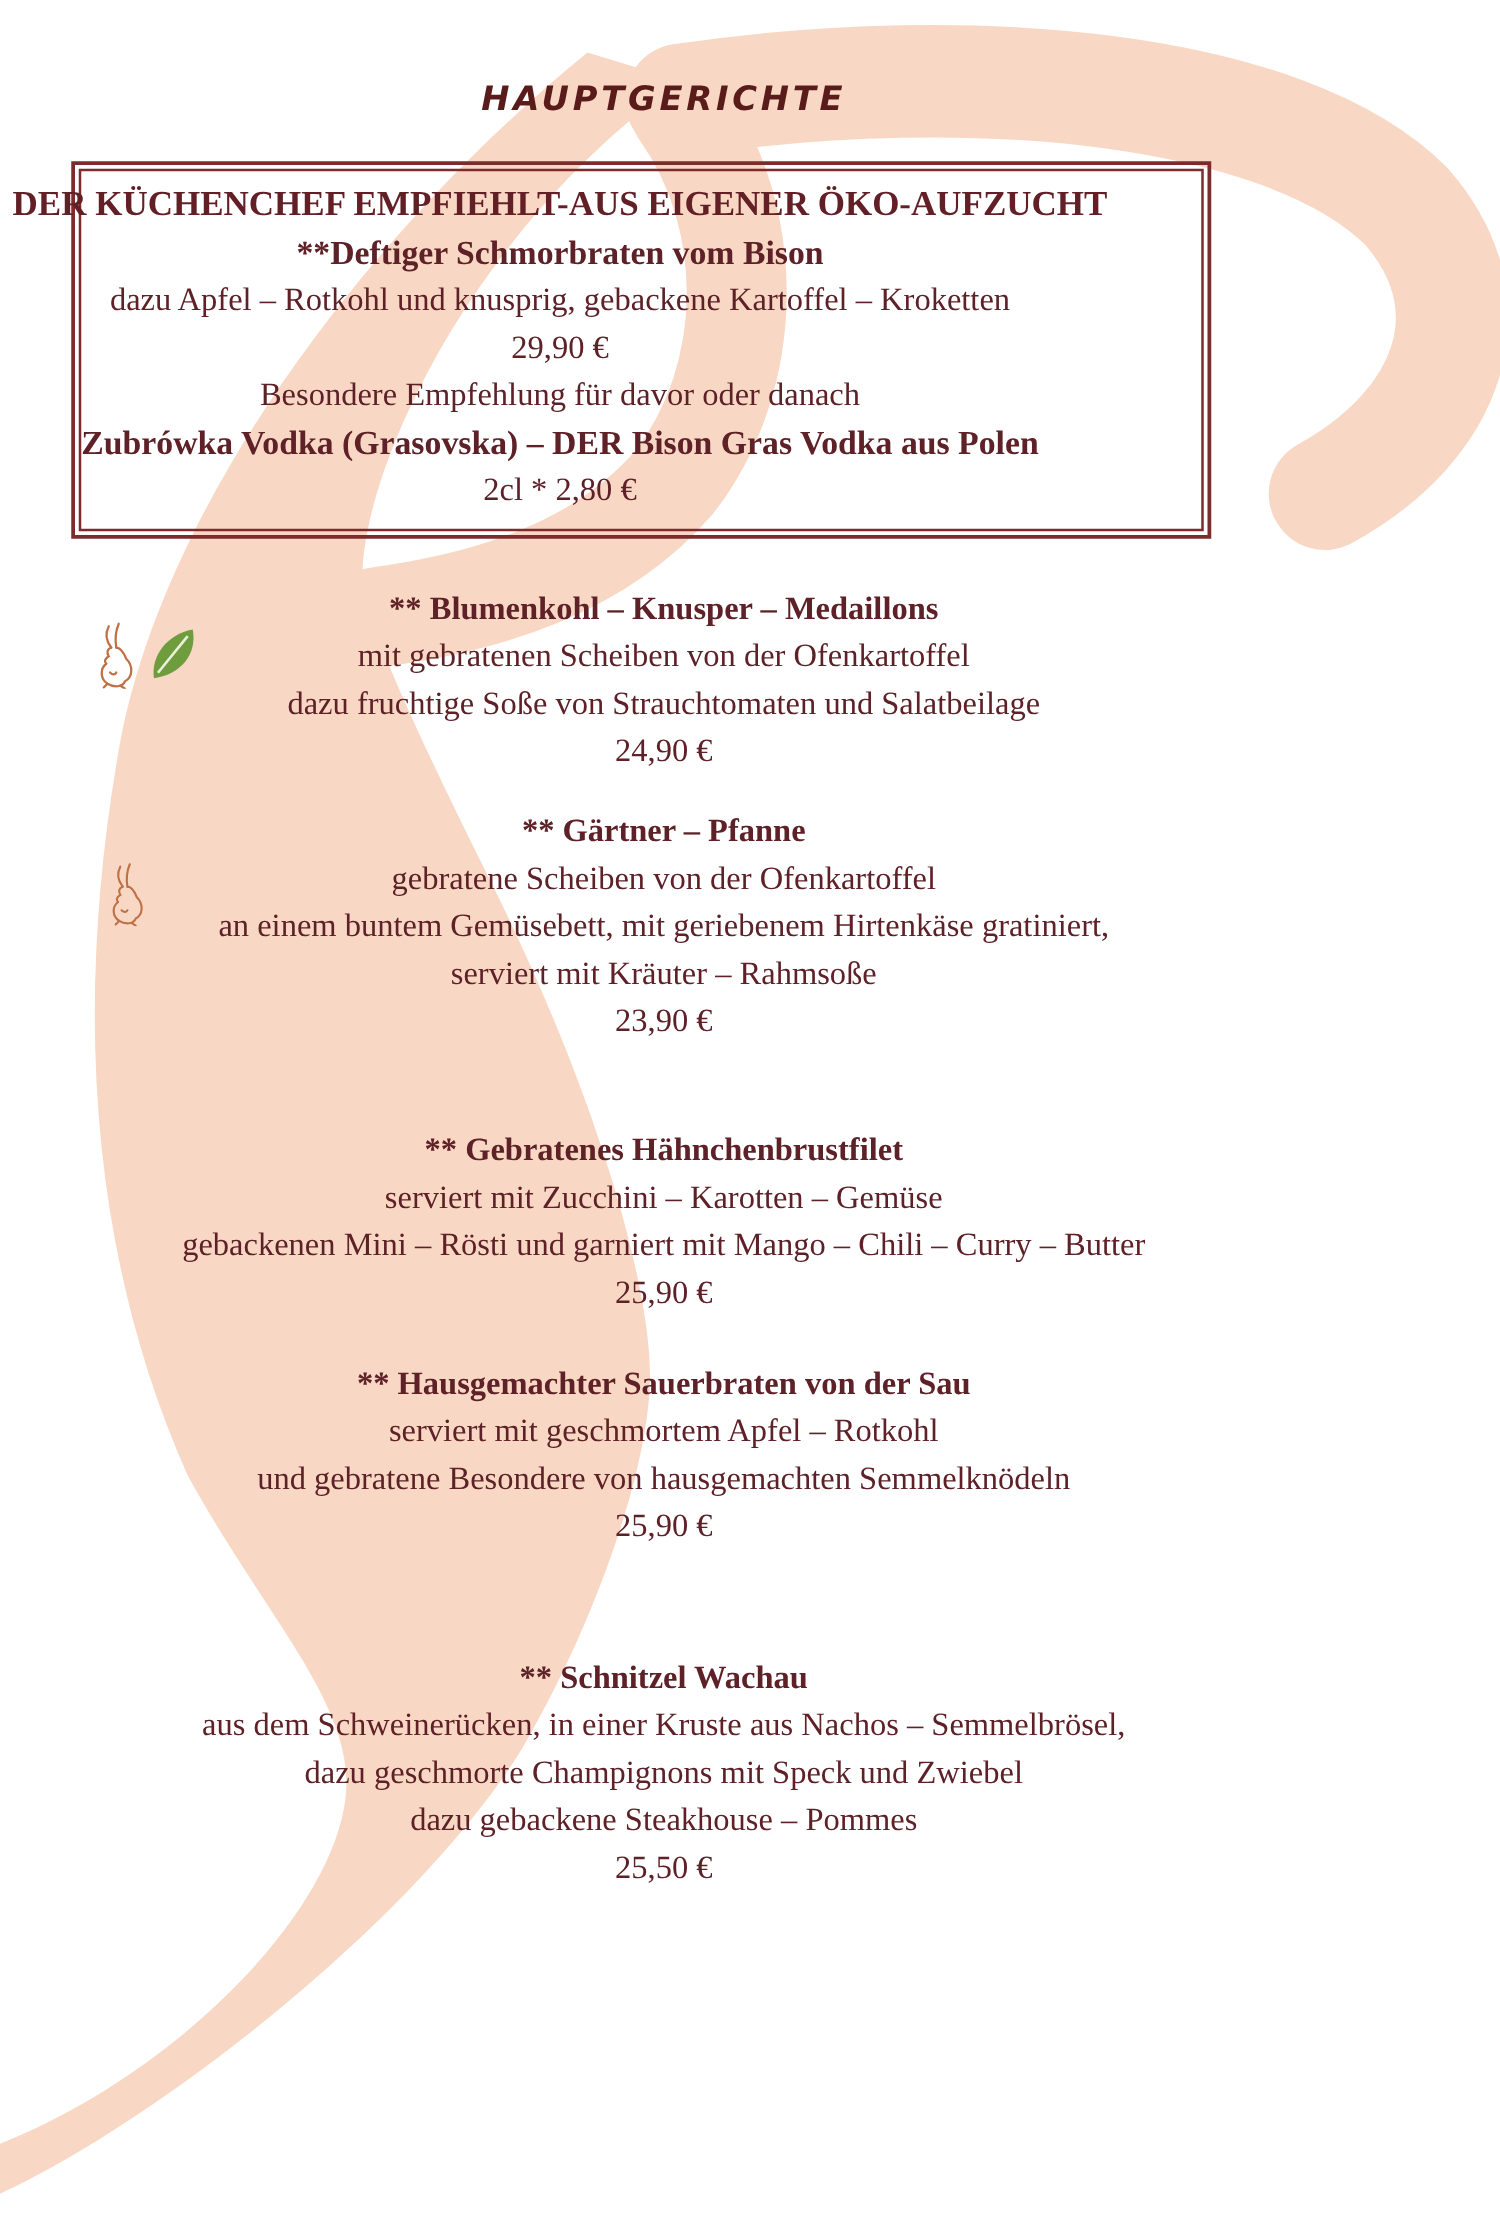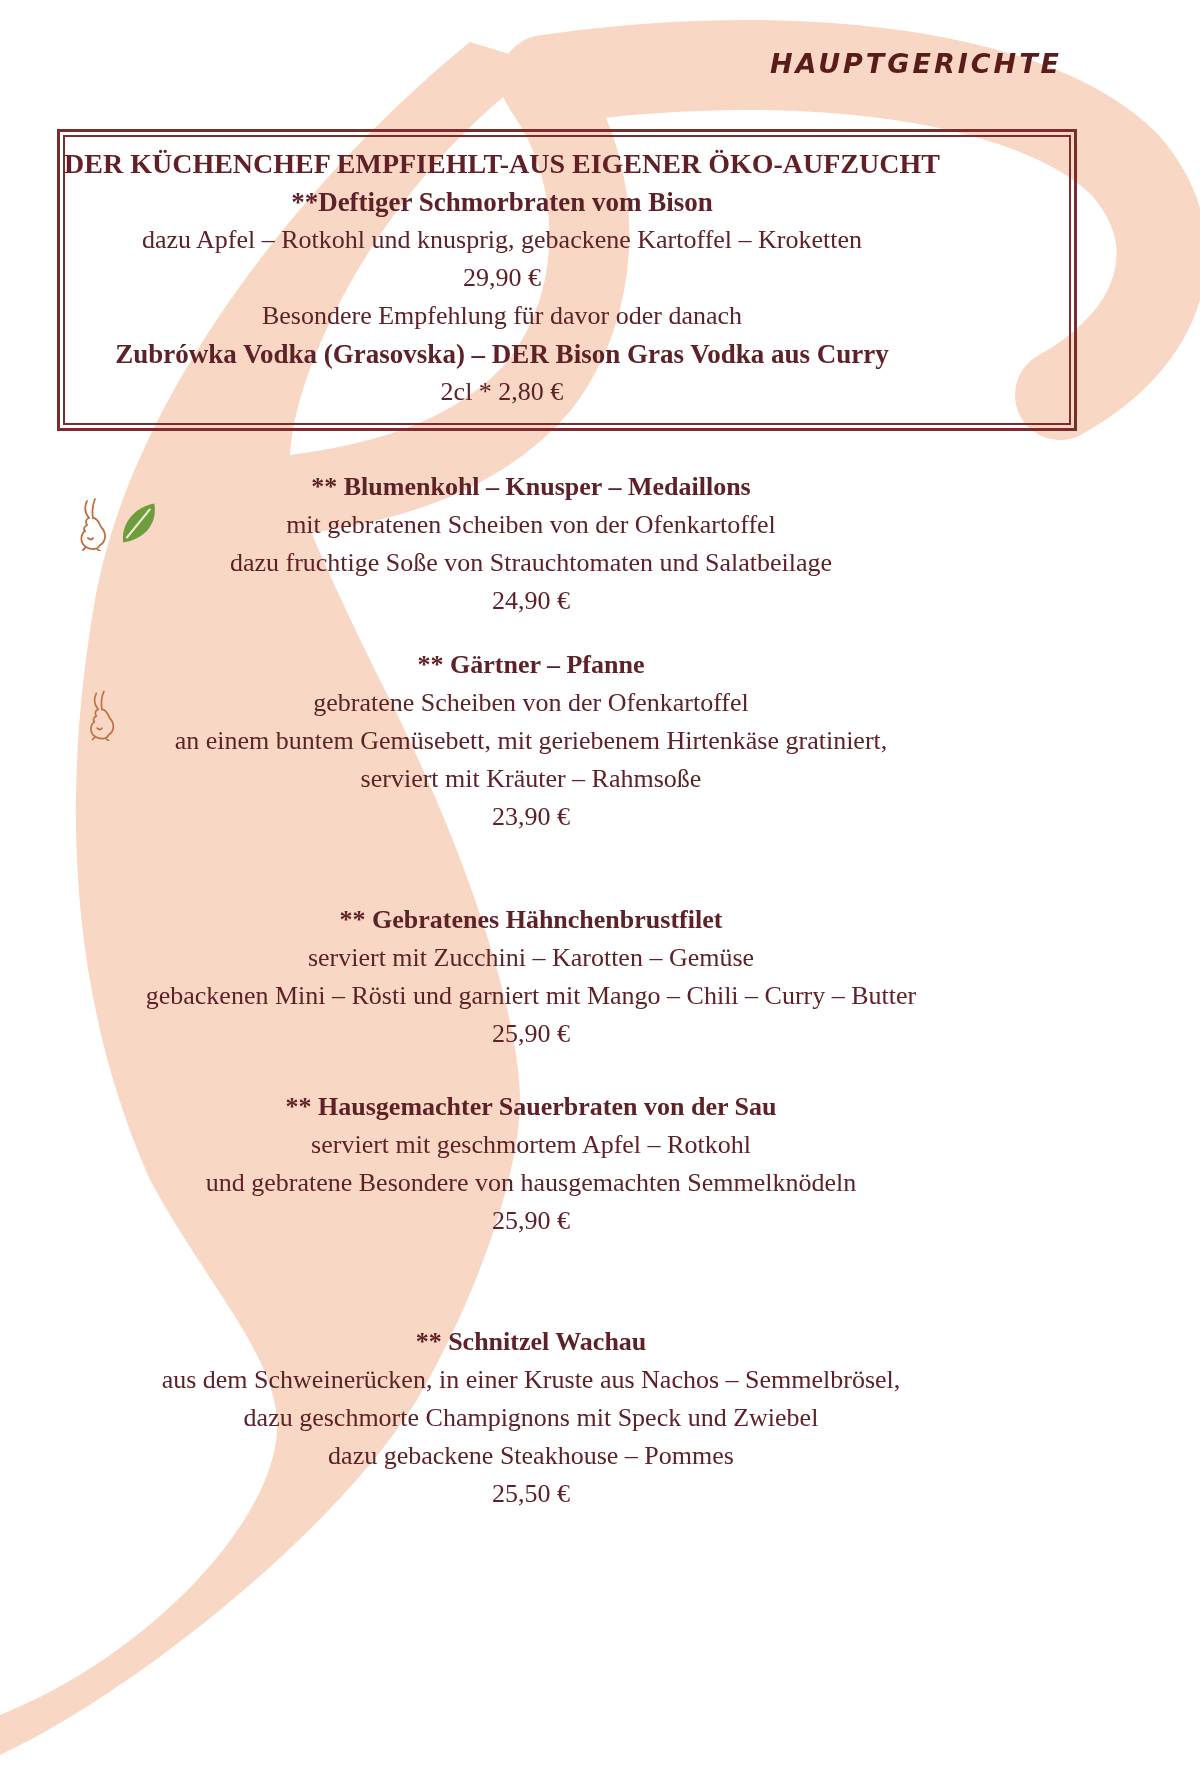--- a/index.html
+++ b/index.html
@@ -5,29 +5,29 @@
   html,body { margin:0; padding:0; background:#ffffff; }
   .page {
     position:relative; width:1200px; height:1782px;
     background:#ffffff; overflow:hidden;
     font-family:"Liberation Serif", serif;
     color:#5e2127;
   }
   .bg-swoosh { position:absolute; left:0; top:0; width:1200px; height:1782px; }
 
   .main-title {
-    position:absolute; top:48px; left:0; width:1062px;
-    text-align:right;
+    position:absolute; top:64px; left:0; width:1062px;
+    text-align:center;
     font-family:"DejaVu Sans", sans-serif;
     font-weight:bold; font-style:italic;
     font-size:27px; letter-spacing:3px; color:#5a1b1b;
   }
 
   .rec-box {
-    position:absolute; top:129px; left:57px; width:1020px;
+    position:absolute; top:129px; left:57px; width:912px;
     border:3px solid #7d2b2d; box-sizing:border-box;
   }
   .rec-inner {
     border:2px solid #7d2b2d; margin:3px;
     padding:8px 4px 12px 4px; text-align:center;
   }
   .rec-inner > div { transform:translateX(-65px); line-height:38px; }
   .box-heading   { font-weight:bold; font-size:28px; line-height:42px; color:#621f26; }
   .box-dish      { font-weight:bold; font-size:27px; }
   .box-desc, .box-price, .box-intro, .box-sug-price { font-size:26px; }
@@ -76,21 +76,21 @@
 
   <div class="main-title">HAUPTGERICHTE</div>
 
   <div class="rec-box">
     <div class="rec-inner">
       <div class="box-heading">DER KÜCHENCHEF EMPFIEHLT-AUS EIGENER ÖKO-AUFZUCHT</div>
       <div class="box-dish">**Deftiger Schmorbraten vom Bison</div>
       <div class="box-desc">dazu Apfel – Rotkohl und knusprig, gebackene Kartoffel – Kroketten</div>
       <div class="box-price">29,90 €</div>
       <div class="box-intro">Besondere Empfehlung für davor oder danach</div>
-      <div class="box-sug">Zubrówka Vodka (Grasovska) – DER Bison Gras Vodka aus Curry</div>
+      <div class="box-sug">Zubrówka Vodka (Grasovska) – DER Bison Gras Vodka aus Polen</div>
       <div class="box-sug-price">2cl * 2,80 €</div>
     </div>
   </div>
 
   <div class="icon-group icons-item1">
     <svg width="36" height="54" viewBox="0 0 36 54" aria-hidden="true">
       <g fill="none" stroke="#bf7045" stroke-width="1.8" stroke-linecap="round">
         <path d="M13,4 C10,10 11,16 15,21"></path>
         <path d="M21,2 C18,9 18,15 19,21"></path>
         <path d="M15,21 C12,22 11,25 13,28 C10,30 9,32 11,34"></path>

